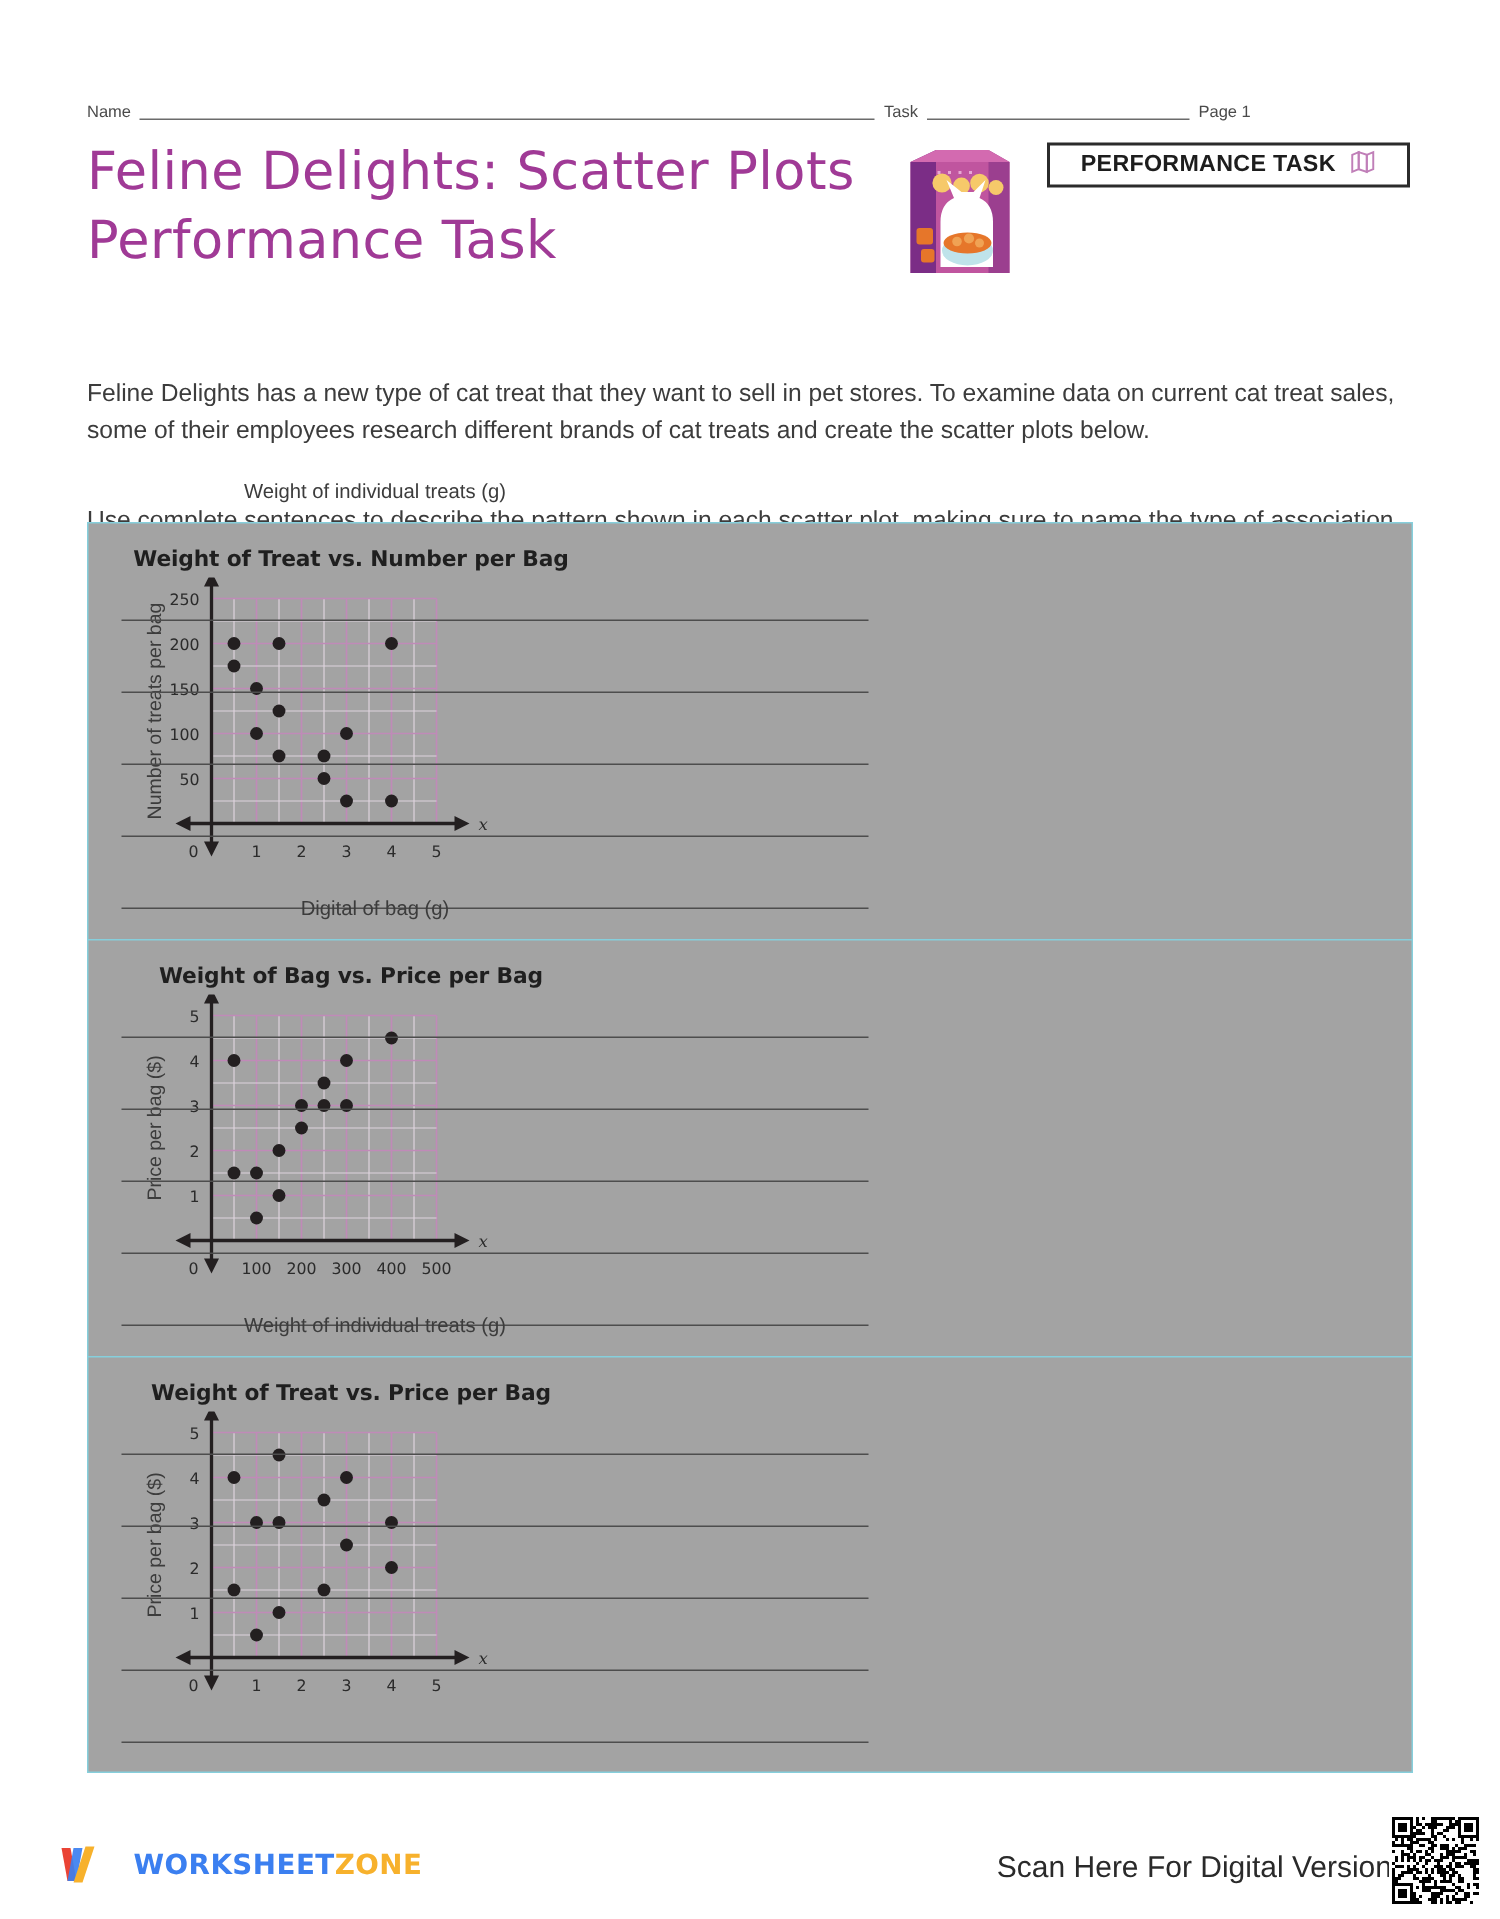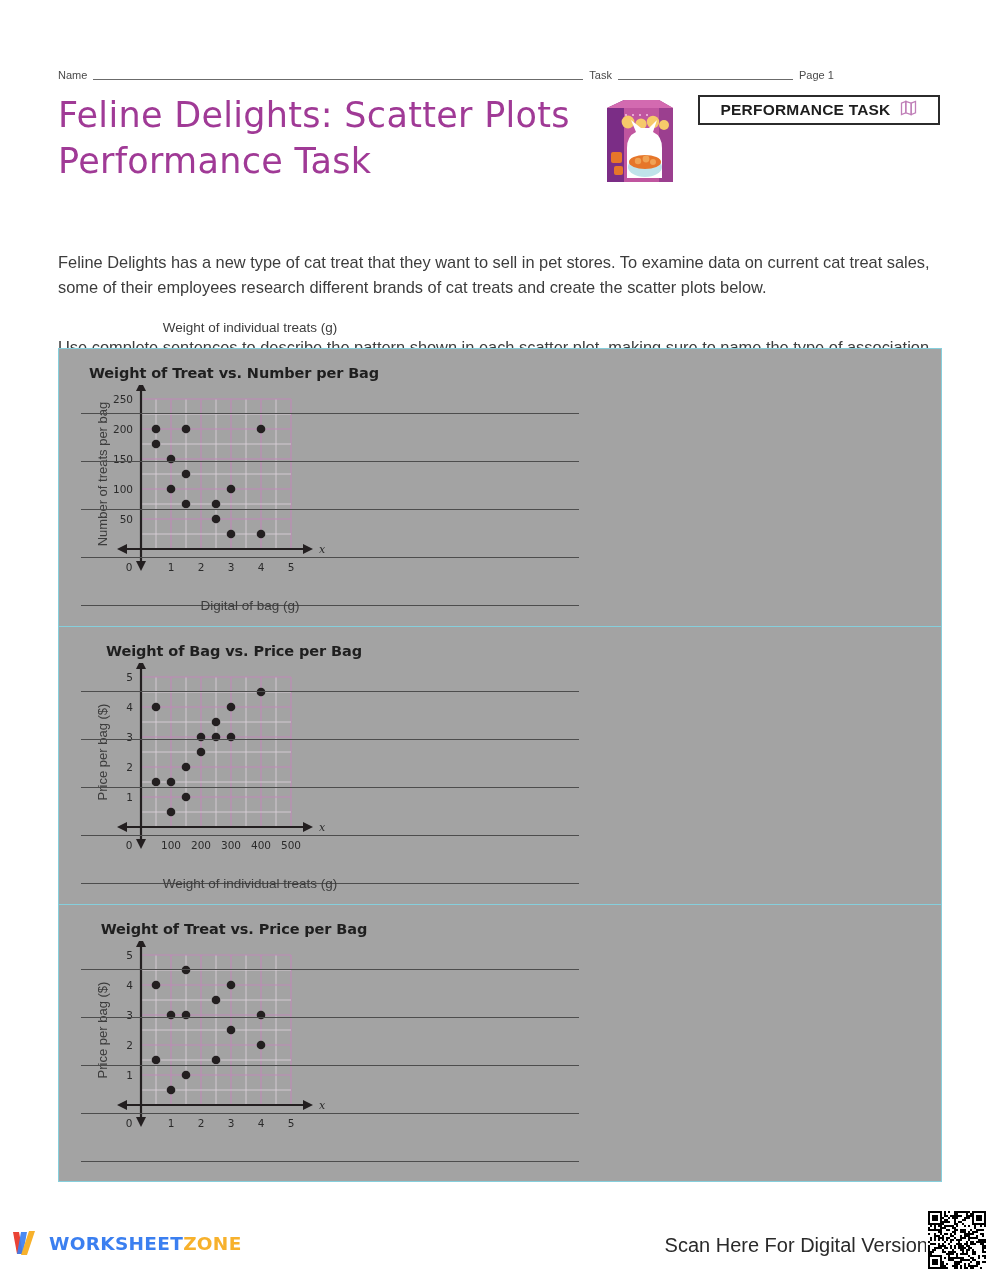--- a/index.html
+++ b/index.html
@@ -124,22 +124,22 @@
   .ansline {
     position: absolute;
     left: 0; width: 498px;
     height: 0;
     border-top: 1.6px solid #4d4d4d;
   }
 
   
   .footer { position: absolute; left: 0; bottom: 0; width: 1000px; height: 70px; }
   .logo {
-    position: absolute; left: 10px; bottom: 22px;
-    display: flex; align-items: center; gap: 9px;
+    position: absolute; left: 38px; bottom: 22px;
+    display: flex; align-items: center; gap: 21px;
   }
   .logo-text {
     font-family: "DejaVu Sans", sans-serif;
     font-size: 18.5px; font-weight: bold; letter-spacing: 0.3px;
   }
   .logo-worksheet { color: #3b7ff0; }
   .logo-zone { color: #f7b12c; }
   .scan {
     position: absolute; right: 72px; bottom: 22px;
     font-size: 20px; color: #2a2a2a;

